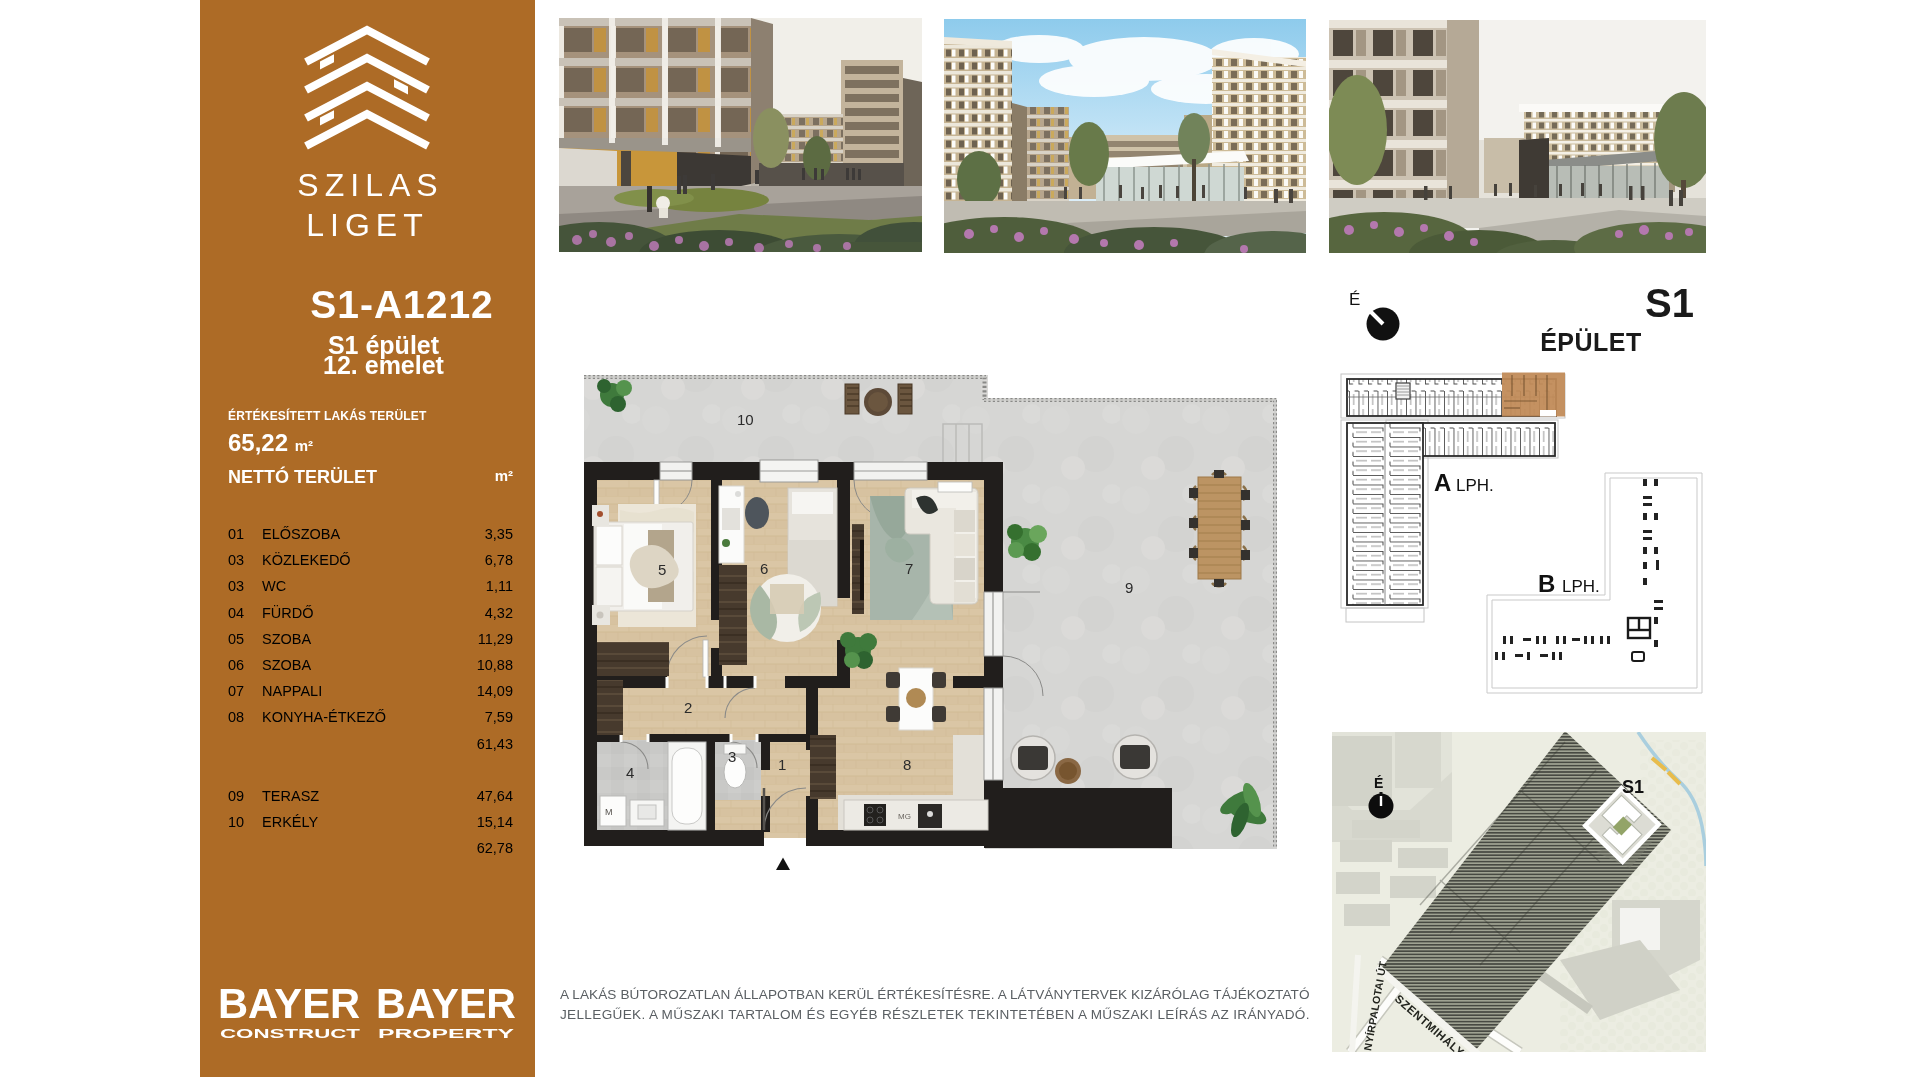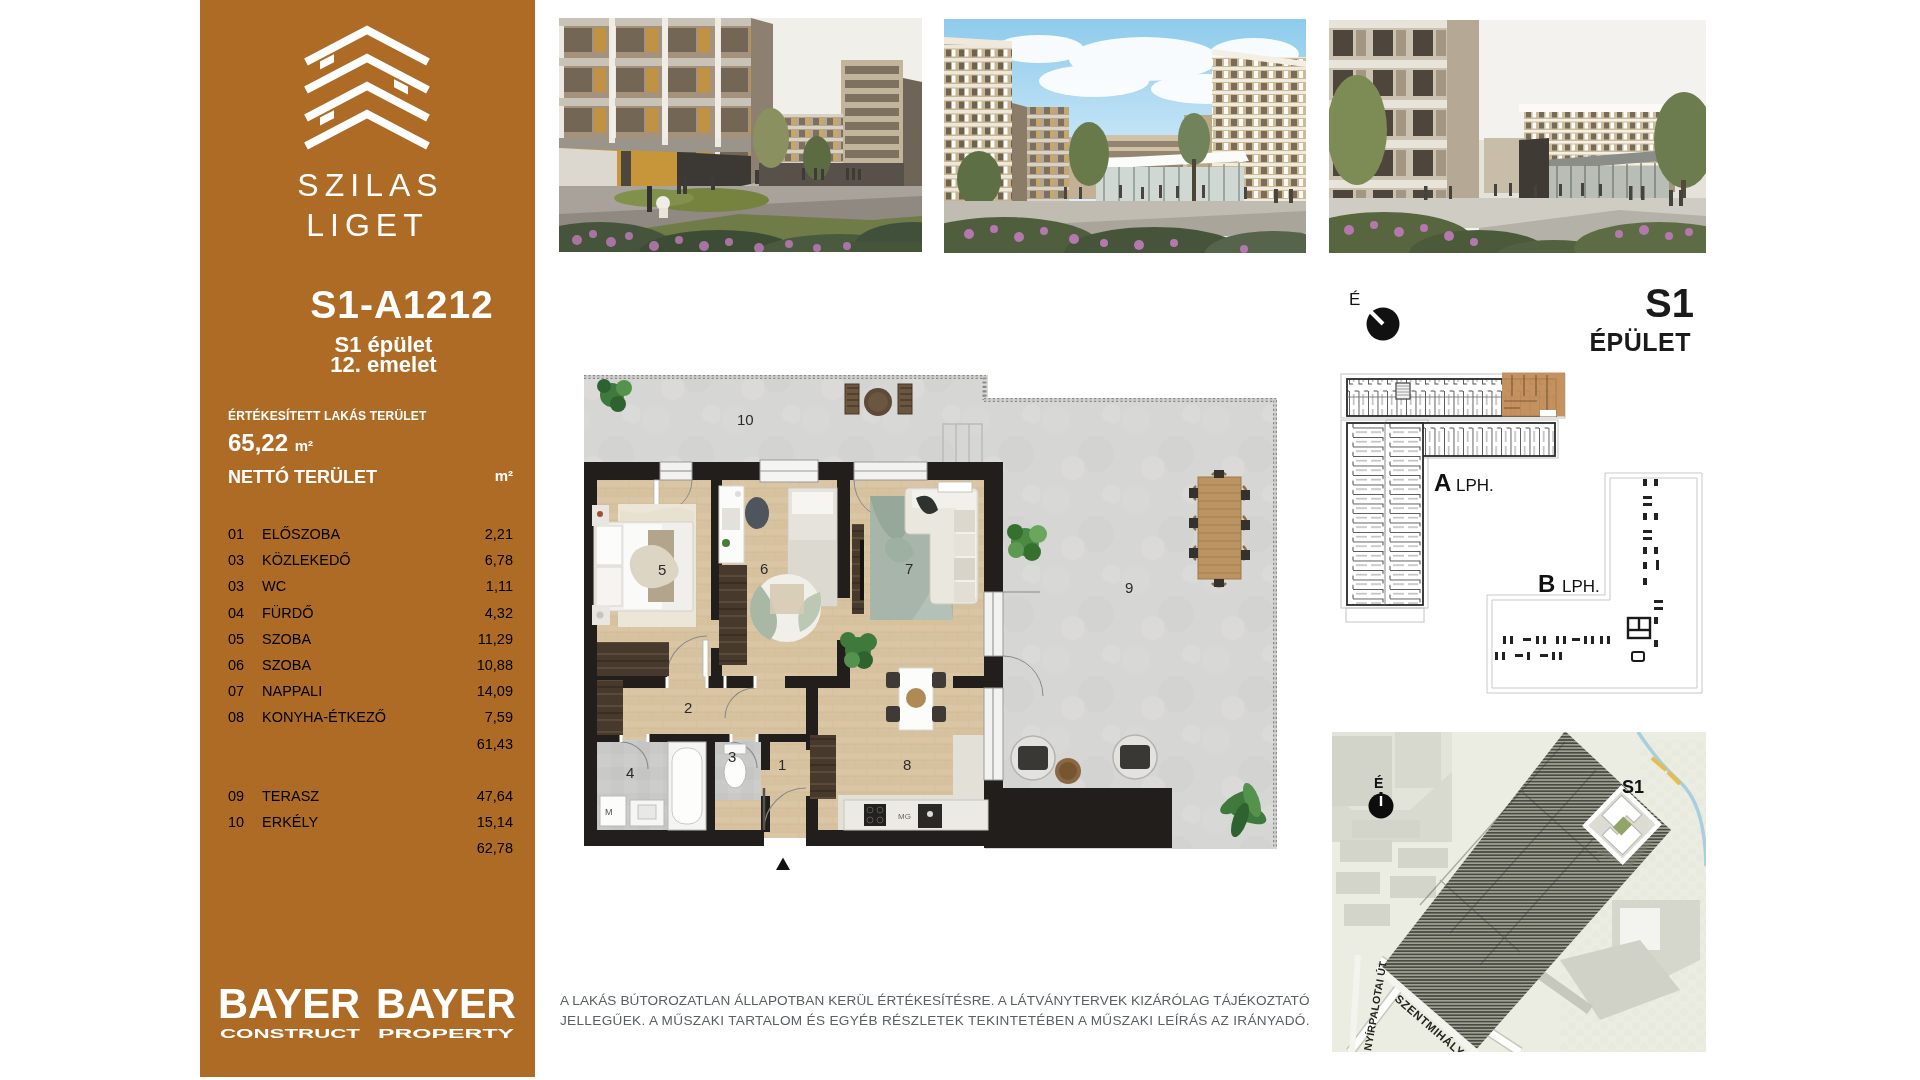--- a/index.html
+++ b/index.html
@@ -4,38 +4,38 @@
 <style>
   html,body{margin:0;padding:0;background:#ffffff;}
   body{width:1920px;height:1080px;position:relative;overflow:hidden;
        font-family:"Liberation Sans", sans-serif;}
   .abs{position:absolute;}
   
   #sidebar{left:200px;top:0;width:335px;height:1077px;background:#ad6b26;color:#fff;}
   #szilas{left:0;top:165px;width:335px;text-align:center;font-size:32px;letter-spacing:6px;
           line-height:40px;font-weight:400;text-indent:6px;}
   #unit{left:0;top:283px;width:404px;text-align:center;font-size:39px;font-weight:bold;letter-spacing:1px;}
-  #sub1{left:0;top:335px;width:367px;text-align:center;font-size:22px;font-weight:bold;line-height:20px;}
+  #sub1{left:0;top:335px;width:367px;text-align:center;font-size:25px;font-weight:bold;line-height:20px;}
   #ert{left:28px;top:409px;width:290px;font-size:12px;font-weight:bold;letter-spacing:0.2px;}
   #m65{left:28px;top:429px;width:290px;font-size:24px;font-weight:bold;}
   #m65 span{font-size:15px;}
   #netto{left:28px;top:467px;width:285px;font-size:18px;font-weight:bold;}
   #netto .r{float:right;font-size:15px;}
   table#rooms{position:absolute;left:28px;top:521px;width:285px;border-collapse:collapse;
       font-size:14.5px;color:#000000;}
   table#rooms td{padding:0;height:26.2px;vertical-align:middle;}
   table#rooms td.n{width:34px;}
   table#rooms td.v{text-align:right;}
   
   #disc{left:560px;top:985px;width:753px;font-size:13.6px;line-height:19.5px;color:#5a5f63;
-        letter-spacing:0.5px;margin-top:6px;}
+        letter-spacing:0.5px;}
   
   #s1big{left:1491px;top:285px;width:203px;text-align:right;font-weight:bold;font-size:40px;
          letter-spacing:0px;color:#1a1a1a;line-height:36px;}
-  #s1sub{left:1491px;top:328px;width:200px;text-align:right;font-weight:bold;font-size:25px;
+  #s1sub{left:1491px;top:328px;width:200px;text-align:center;font-weight:bold;font-size:25px;
          letter-spacing:0.5px;color:#1a1a1a;}
   #compE{left:1349px;top:290px;font-size:17px;color:#111;font-weight:400;}
 </style>
 </head>
 <body>
 
 <div id="sidebar" class="abs">
   <svg class="abs" style="left:103px;top:22px" width="128" height="130" viewBox="0 0 128 130">
     <g stroke="#ffffff" stroke-width="8" fill="none">
       <path d="M3 40 L64 8 L125 40"></path>
@@ -53,21 +53,21 @@
   <div id="unit" class="abs">S1-A1212</div>
   <div id="sub1" class="abs">S1 épület<br>12. emelet</div>
   <div id="ert" class="abs">ÉRTÉKESÍTETT LAKÁS TERÜLET</div>
   <div id="m65" class="abs">65,22 <span>m²</span></div>
   <div id="netto" class="abs">NETTÓ TERÜLET <span class="r">m²</span></div>
   <table id="rooms">
     <tbody>
         <tr>
           <td class="n">01</td>
           <td>ELŐSZOBA</td>
-          <td class="v">2,21</td>
+          <td class="v">3,35</td>
         </tr>
     <tr>
           <td class="n">03</td>
           <td>KÖZLEKEDŐ</td>
           <td class="v">6,78</td>
         </tr>
     <tr>
           <td class="n">03</td>
           <td>WC</td>
           <td class="v">1,11</td>

